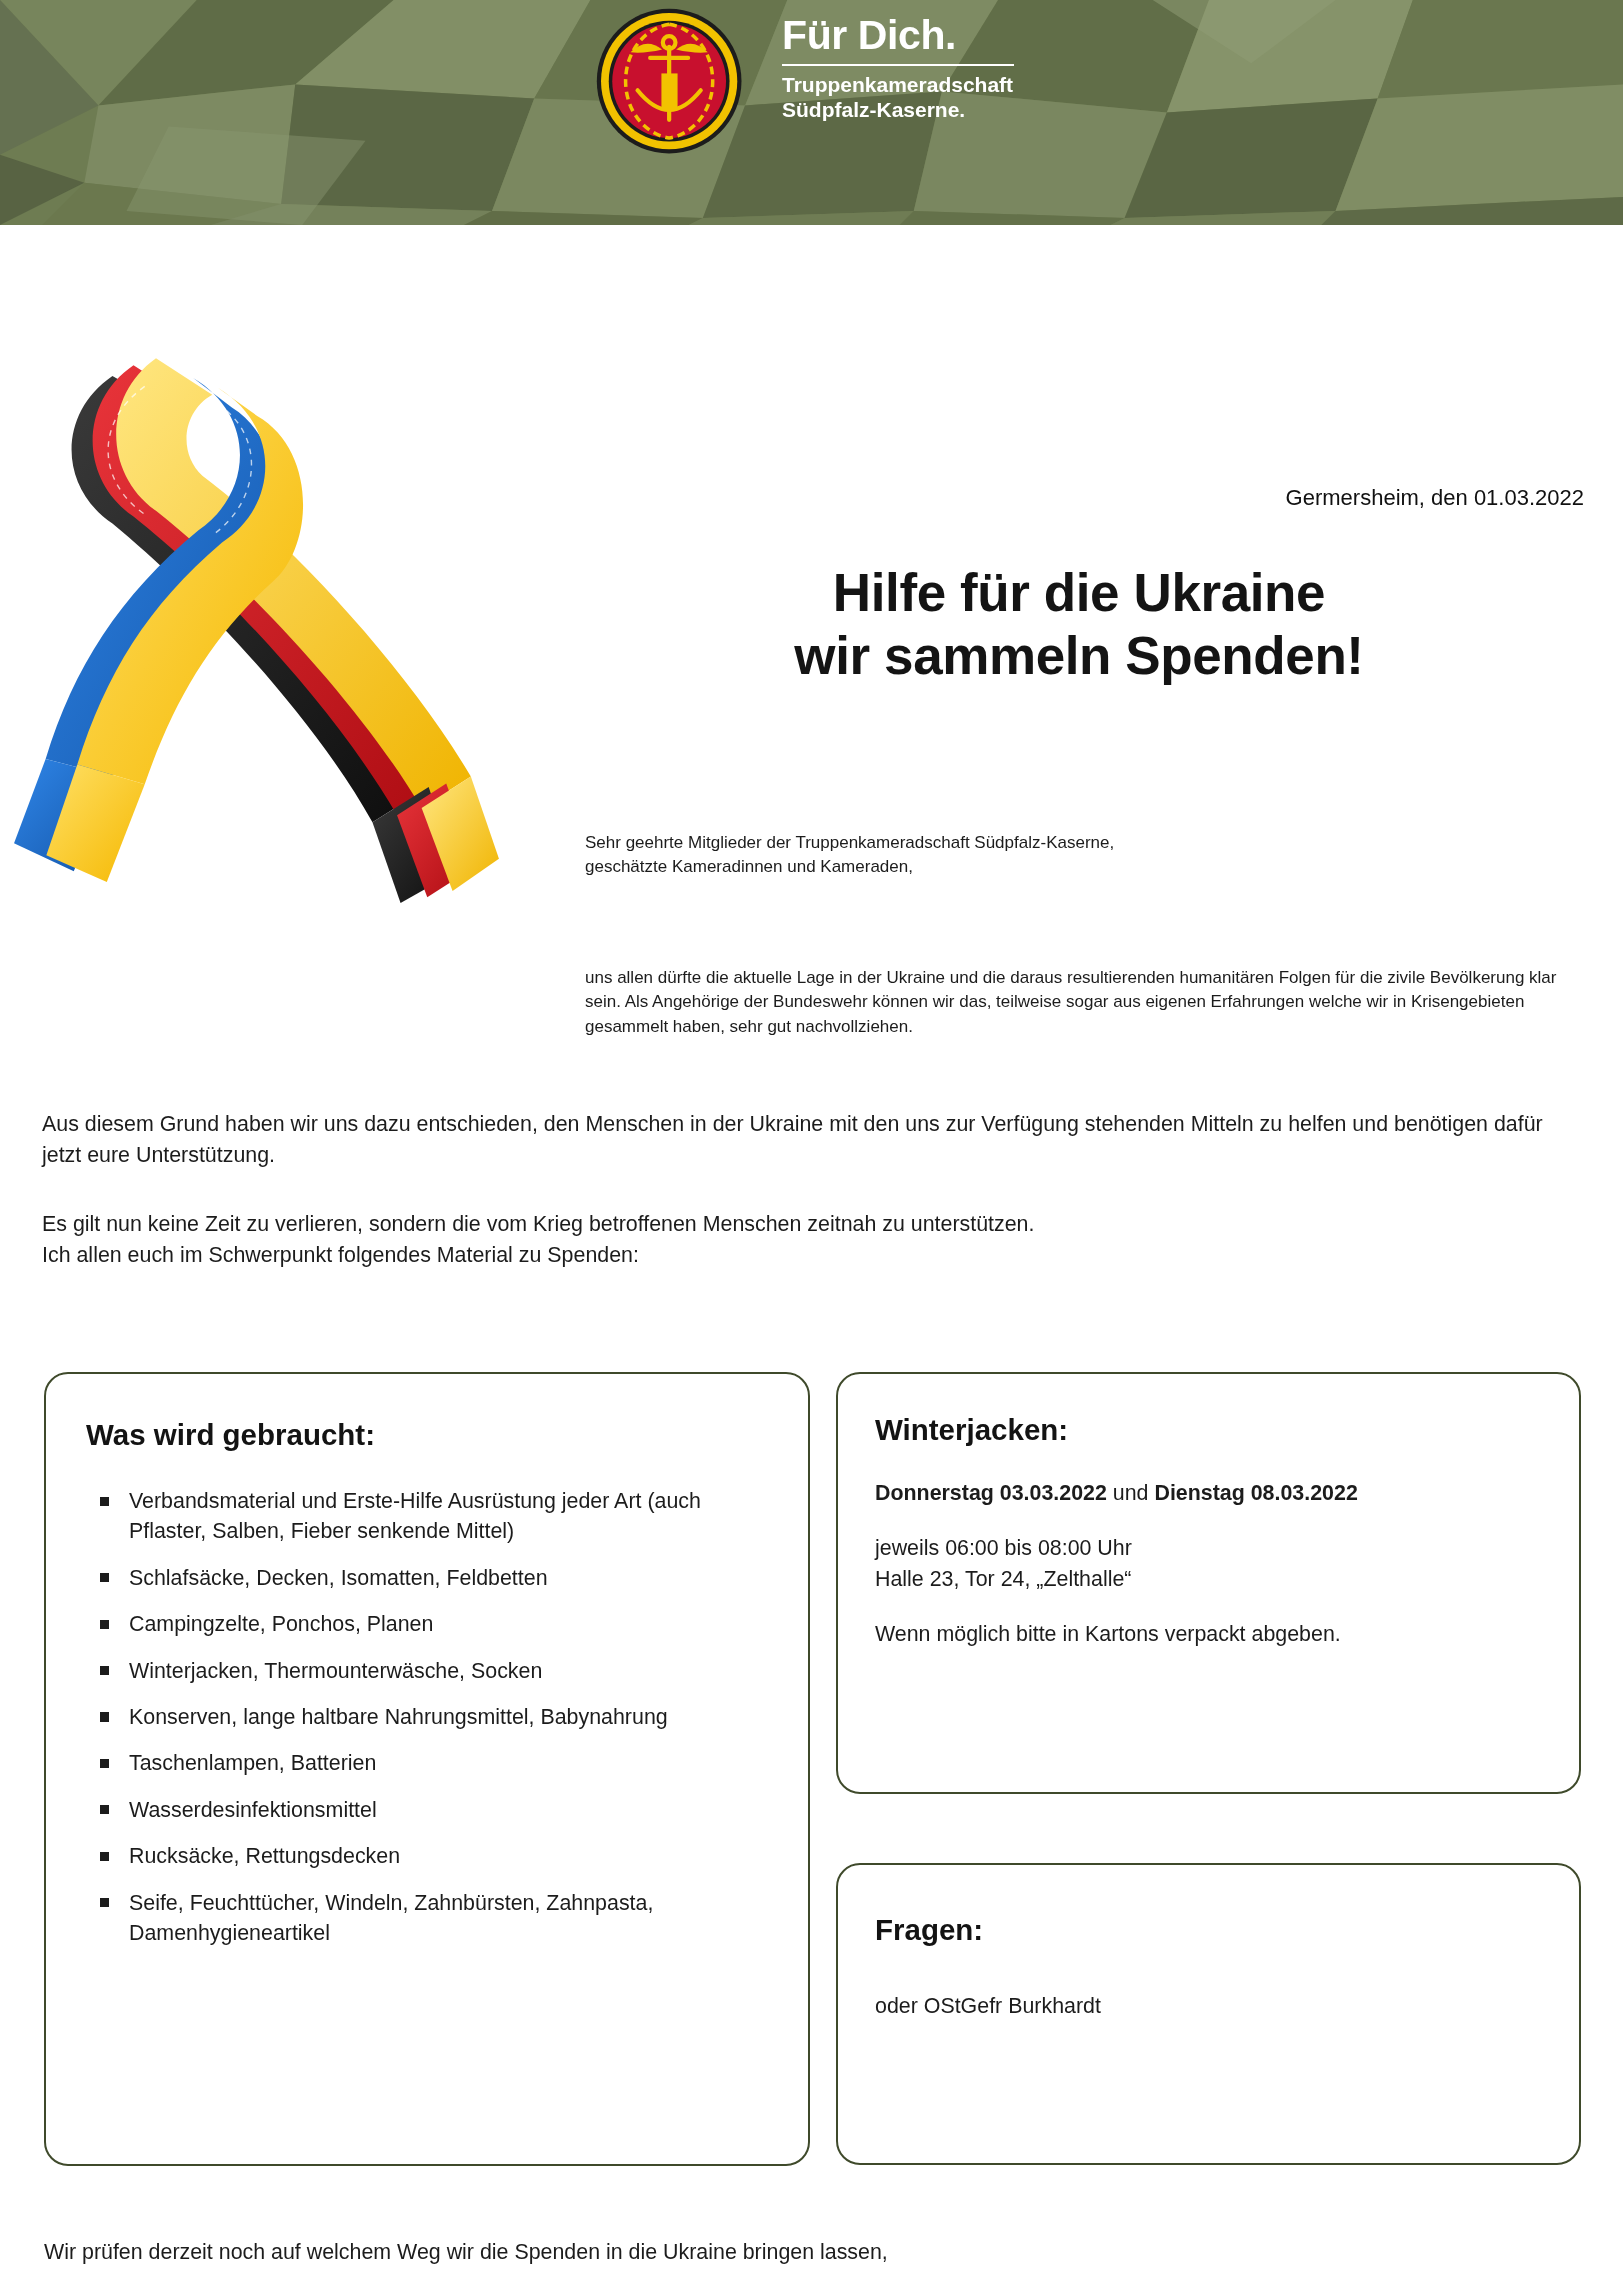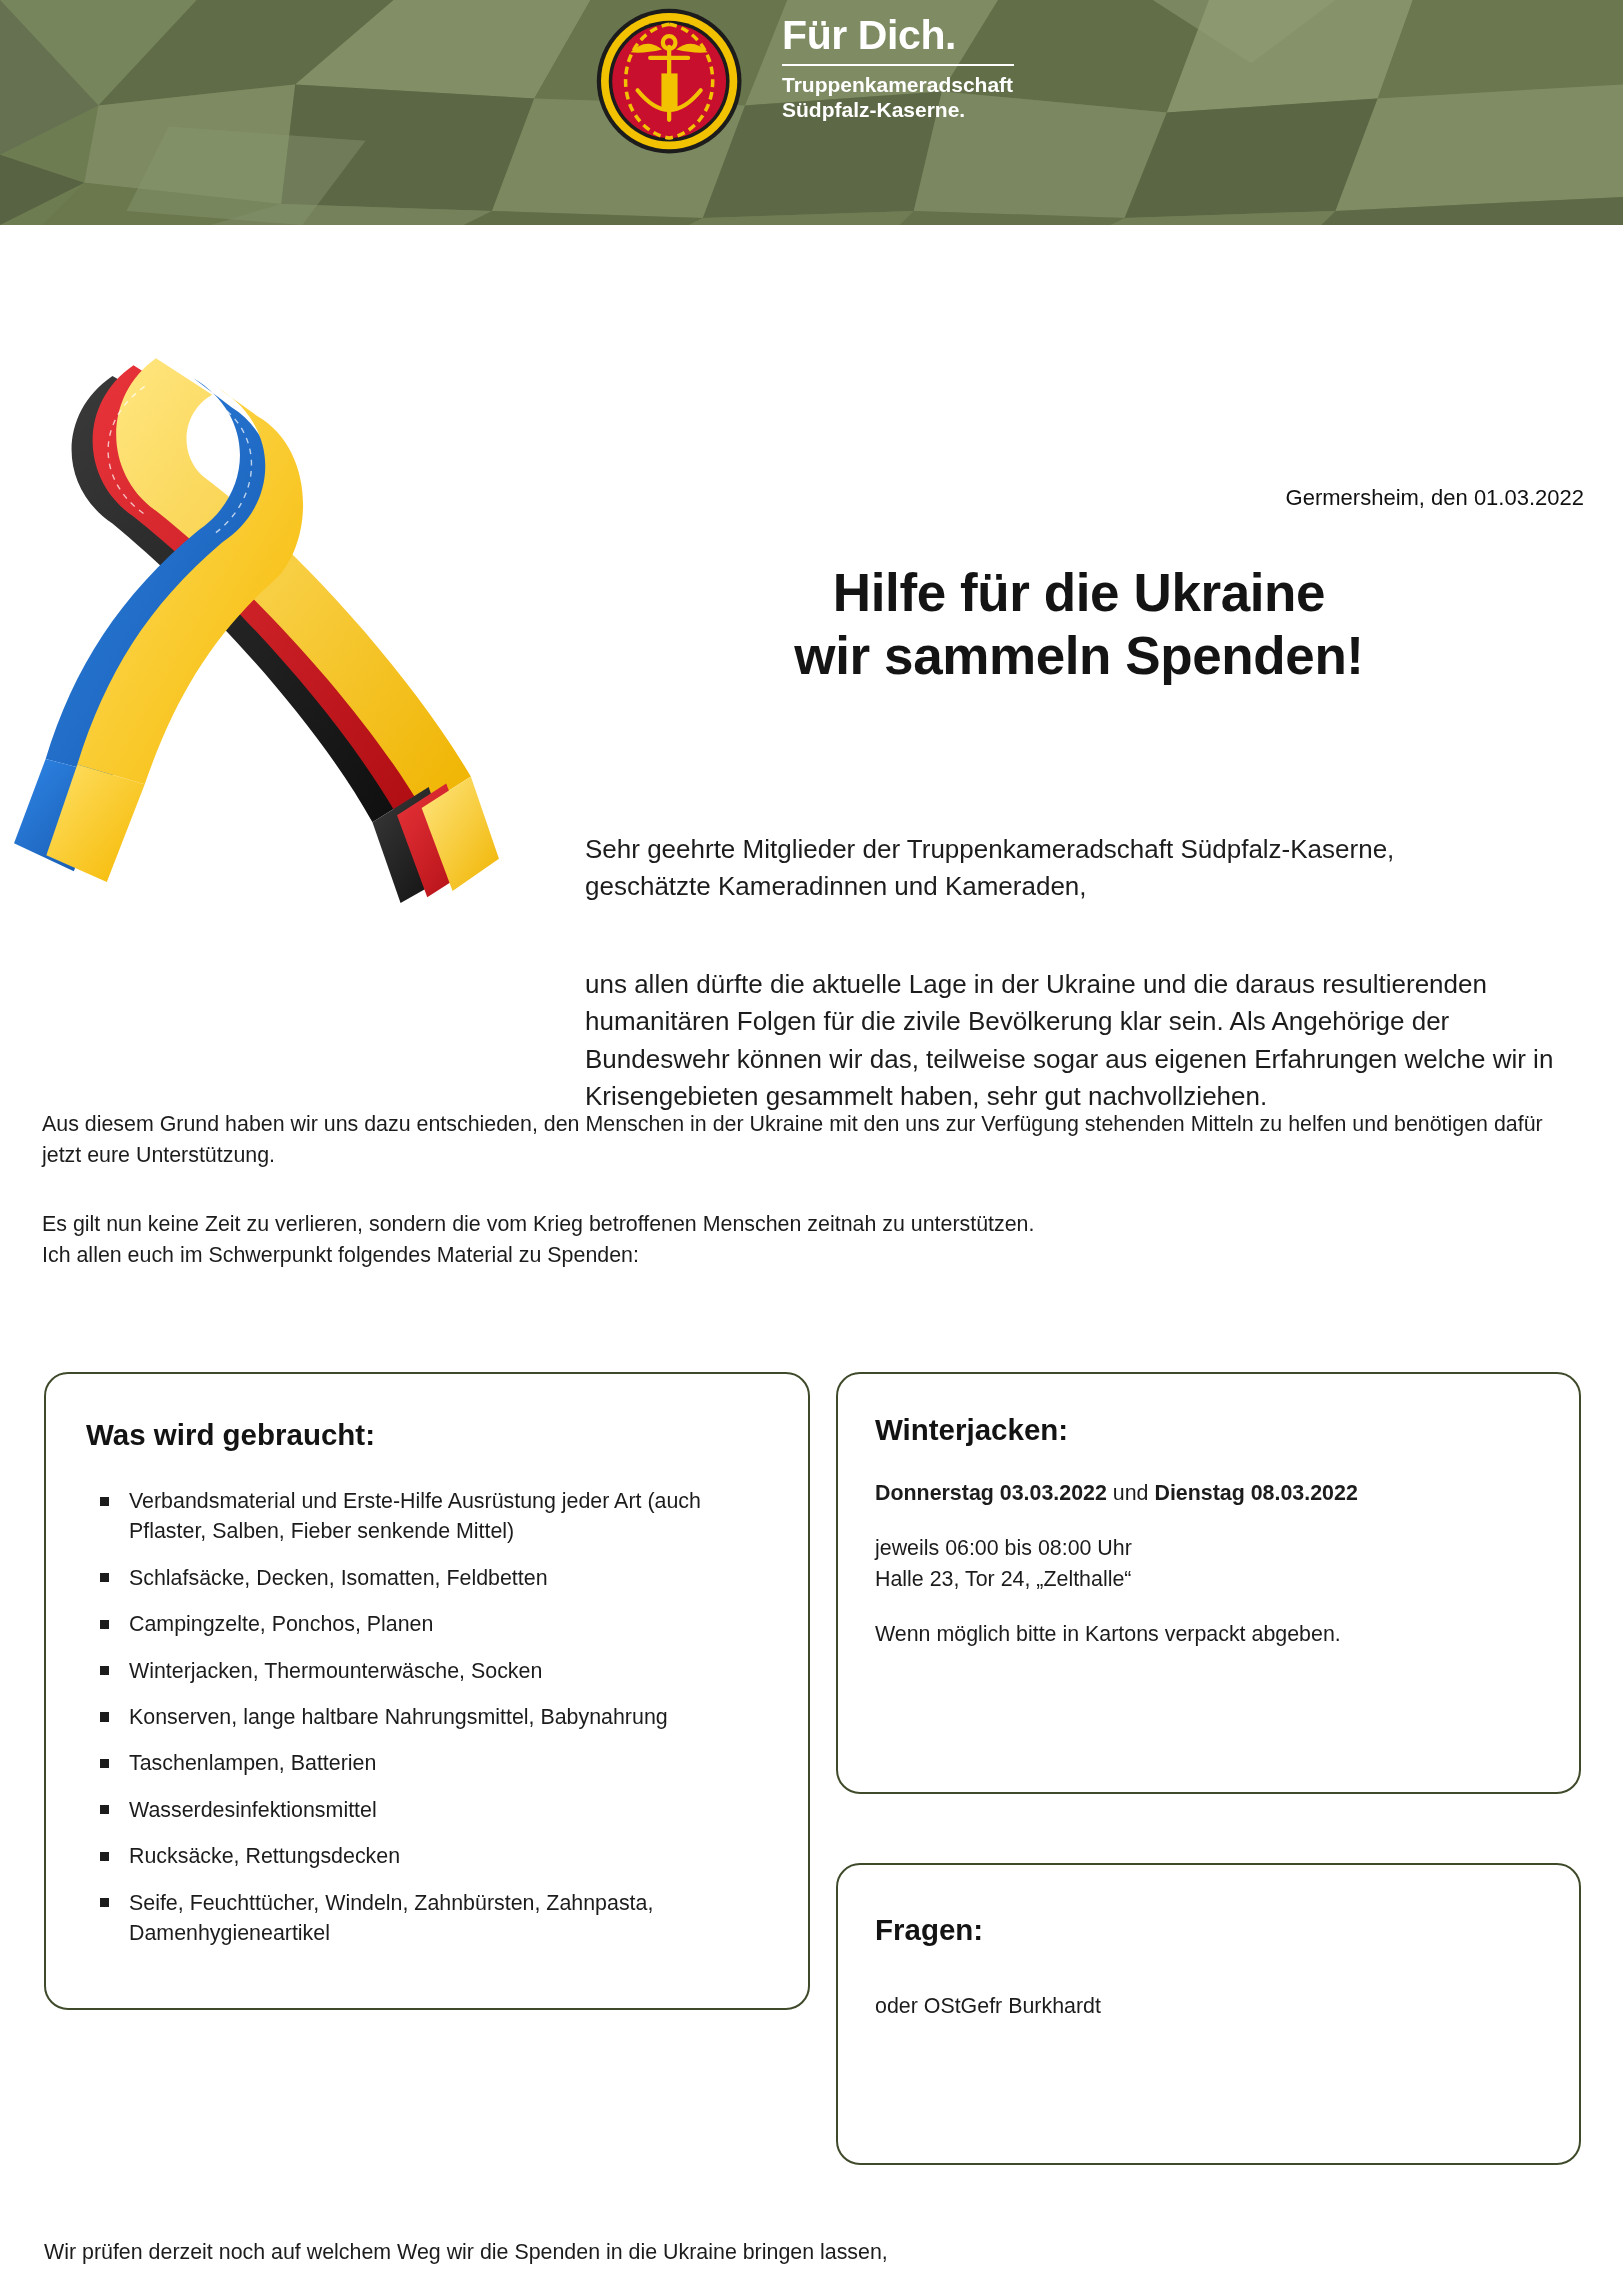--- a/index.html
+++ b/index.html
@@ -80,21 +80,21 @@
     font-weight: bold;
     line-height: 1.18;
     color: #141414;
     letter-spacing: -0.4px;
   }
 
   .para-right {
     position: absolute;
     left: 585px;
     width: 981px;
-    font-size: 26px;
+    font-size: 17px;
     line-height: 1.44;
     color: #1c1c1c;
   }
   .p1 { top: 606px; }
   .p2 { top: 704px; margin-top: 37px; }
 
   .para-wide {
     position: absolute;
     left: 42px;
     width: 1536px;
@@ -118,21 +118,21 @@
   .box {
     position: absolute;
     border: 2.1px solid #3f4a2b;
     border-radius: 24px;
     background: #ffffff;
   }
   .box-needed {
     left: 44px;
     top: 1147px;
     width: 766px;
-    height: 638px;
+    height: 794px;
   }
   .box-dropoff {
     left: 836px;
     top: 1147px;
     width: 745px;
     height: 422px;
   }
   .box-questions {
     left: 836px;
     top: 1638px;

